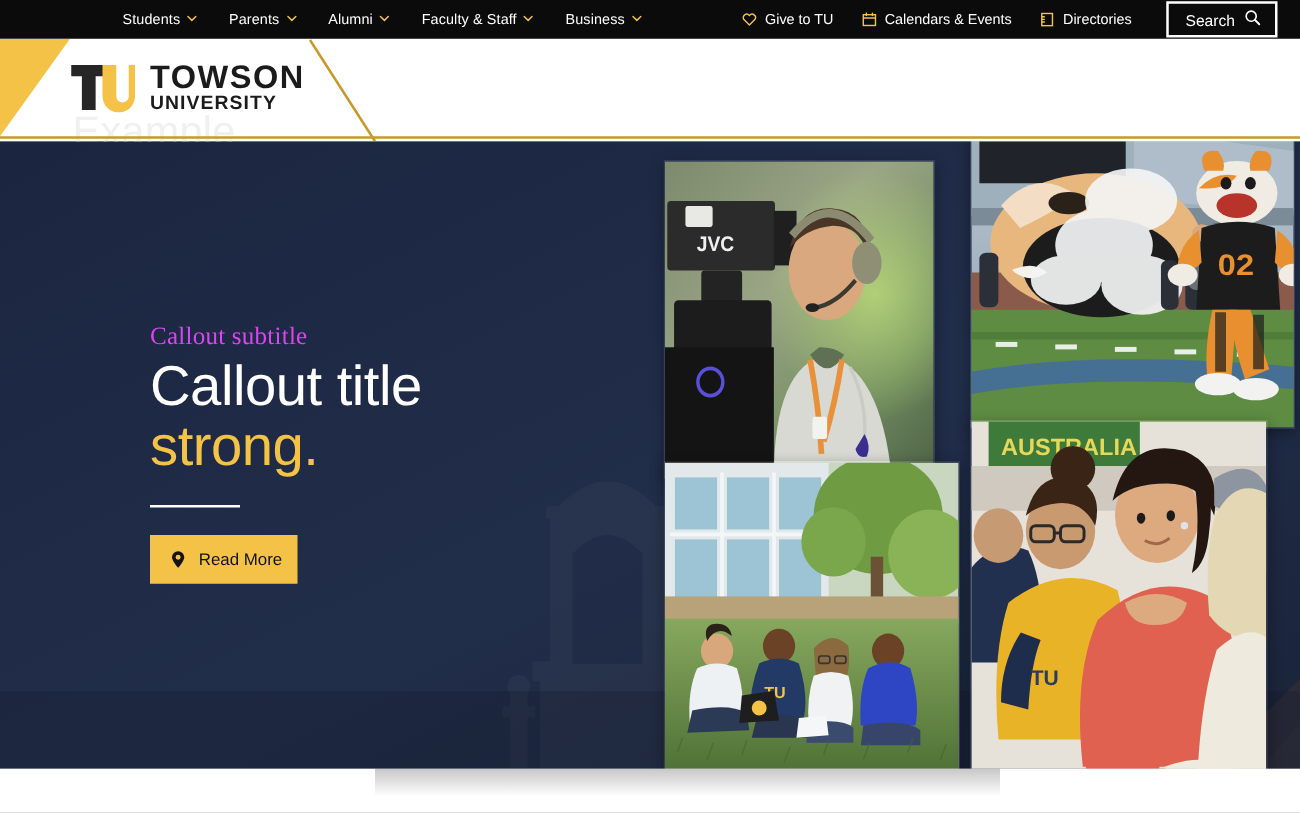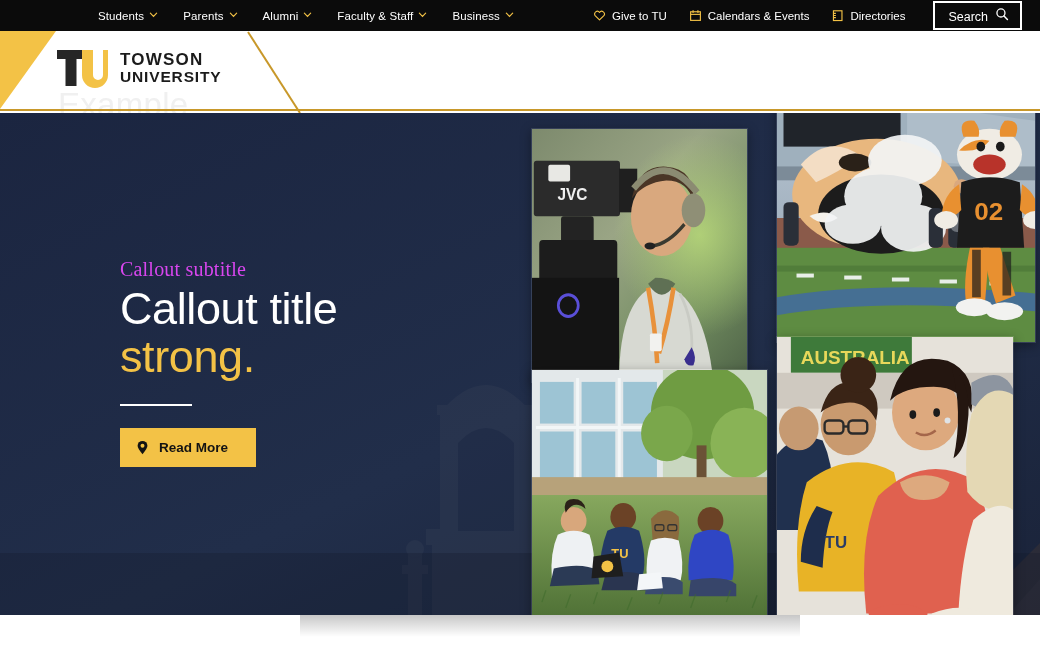--- a/index.html
+++ b/index.html
@@ -133,21 +133,21 @@
     cursor: pointer;
     z-index: 3;
   }
   .logo-mark { width: 52px; height: 40px; display: block; }
   .logo-words {
     display: flex;
     flex-direction: column;
     line-height: 1.05;
   }
   .logo-words .l1 {
-    font-size: 17px;
+    font-size: 26px;
     font-weight: bold;
     color: #1b1b1b;
     letter-spacing: 1.2px;
   }
   .logo-words .l2 {
     font-size: 15.5px;
     font-weight: bold;
     color: #1b1b1b;
     letter-spacing: .85px;
   }
@@ -237,22 +237,22 @@
     background: #ffffff;
     margin: 24px 0 22px 0;
   }
   .read-more {
     display: inline-flex;
     align-items: center;
     gap: 9px;
     background: #F3C246;
     color: #131313;
     font-size: 13.5px;
-    font-weight: bold;
-    padding: 12px 28px 12px 15px;
+    font-weight: normal;
+    padding: 12px 12px 12px 15px;
     border: none;
     cursor: pointer;
     font-family: "Liberation Sans", sans-serif;
   }
   .pin-ico { width: 15px; height: 15px; display: block; }
 
   
   .collage { position: absolute; inset: 0; z-index: 4; }
 
   .ph {

